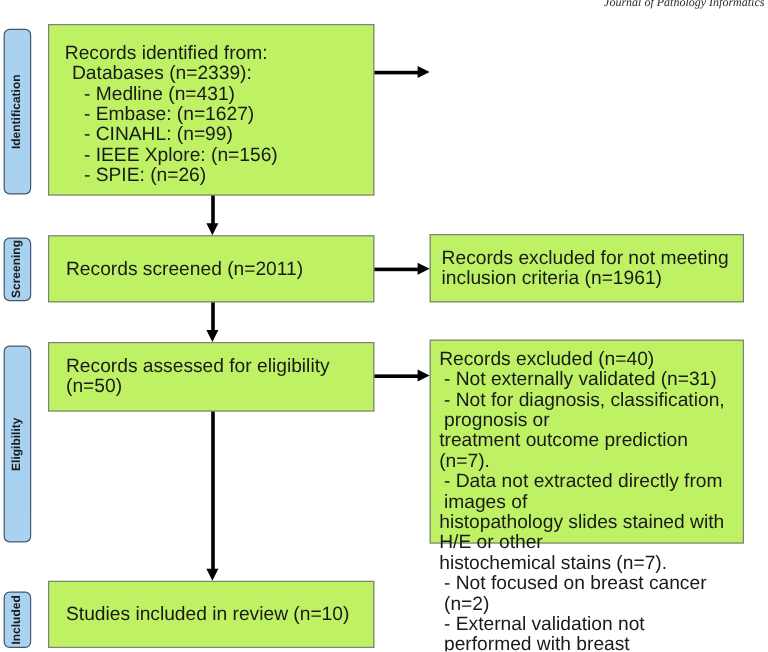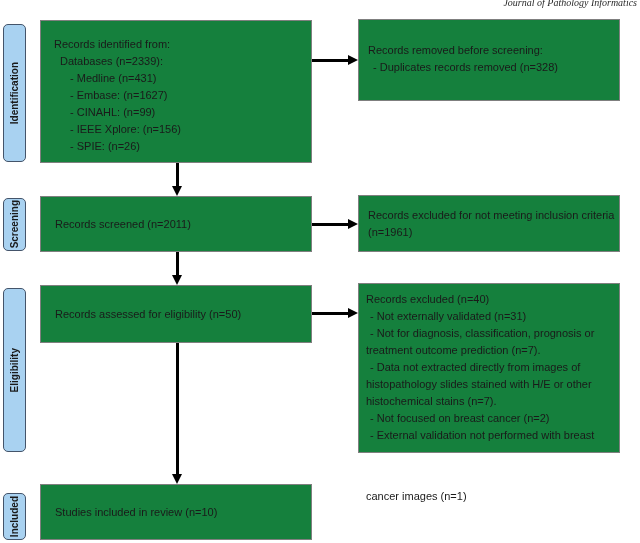--- a/index.html
+++ b/index.html
@@ -22,23 +22,23 @@
     border-radius:5px;
     display:flex; align-items:center; justify-content:center;
     box-sizing:border-box;
   }
   .stage span {
     writing-mode:vertical-rl; transform:rotate(180deg);
     font-size:10px; font-weight:bold; white-space:nowrap;
     color:var(--text, #1a1a1a);
   }
   .flow-box {
-    position:absolute; box-sizing:border-box; background:#15803d;
+    position:absolute; box-sizing:border-box; background:#bef264;
     border:1px solid var(--box-border, #7f7f7f);
-    font-size:11px; line-height:17px;
+    font-size:16px; line-height:17px;
   }
   .v-center { display:flex; align-items:center; }
   .arrow { position:absolute; }
   .shaft-h { position:absolute; left:0; top:4px; height:3px; background:var(--arrow, #000); }
   .head-right {
     position:absolute; right:0; top:0; width:0; height:0;
     border-top:5.5px solid transparent; border-bottom:5.5px solid transparent;
     border-left:10px solid var(--arrow, #000);
   }
   .shaft-v { position:absolute; left:4px; top:0; width:3px; background:var(--arrow, #000); }
@@ -79,24 +79,20 @@
   <div class="flow-box" id="box-identified">
       <div style="padding-left: 0px;">Records identified from:</div>
       <div style="padding-left: 6px;">Databases (n=2339):</div>
       <div style="padding-left: 16px;">- Medline (n=431)</div>
       <div style="padding-left: 16px;">- Embase: (n=1627)</div>
       <div style="padding-left: 16px;">- CINAHL: (n=99)</div>
       <div style="padding-left: 16px;">- IEEE Xplore: (n=156)</div>
       <div style="padding-left: 16px;">- SPIE: (n=26)</div>
     </div>
 
-  <div class="flow-box" id="box-removed">
-      <div style="padding-left: 0px;">Records removed before screening:</div>
-      <div style="padding-left: 5px;">- Duplicates records removed (n=328)</div>
-    </div>
 
   <div class="flow-box v-center" id="box-screened">
     <span>Records screened (n=2011)</span>
   </div>
 
   <div class="flow-box v-center" id="box-excluded-inclusion">
     <span>Records excluded for not meeting inclusion criteria (n=1961)</span>
   </div>
 
   <div class="flow-box v-center" id="box-assessed">

